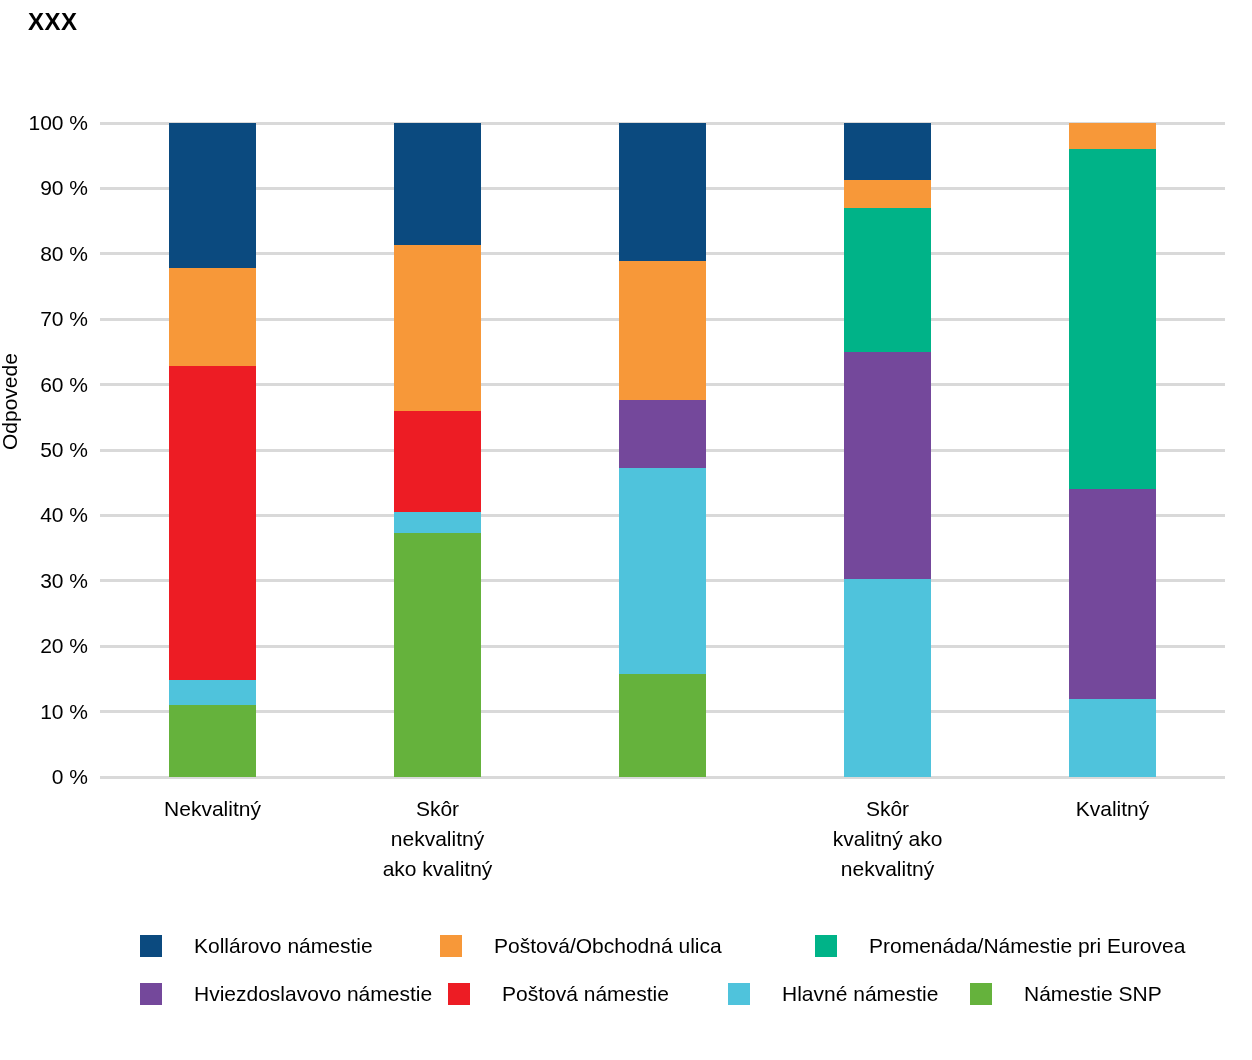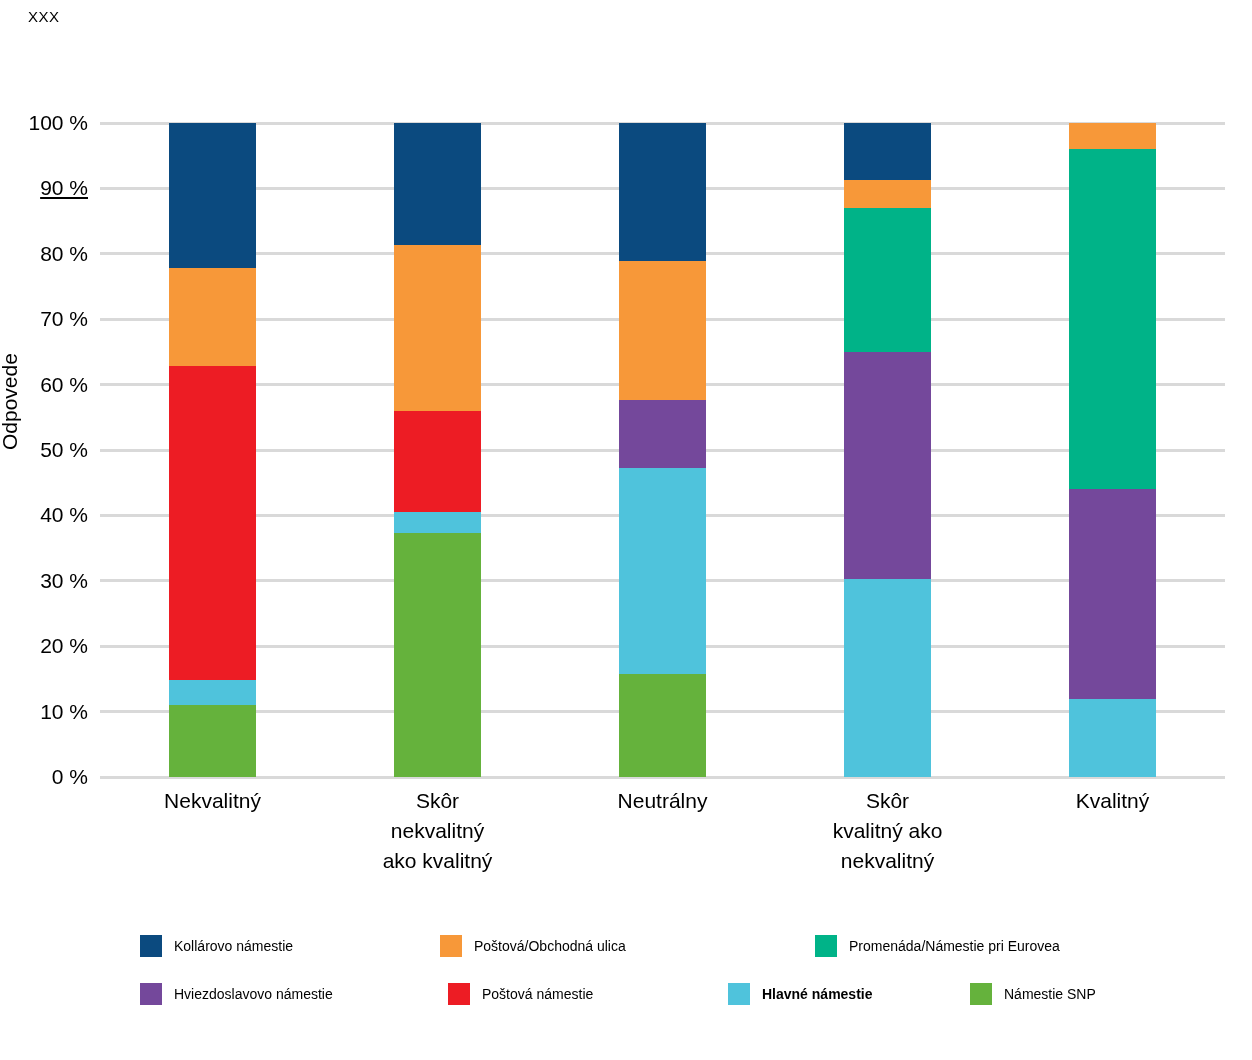--- a/index.html
+++ b/index.html
@@ -8,21 +8,21 @@
     background:#ffffff;
     font-family:"Liberation Sans", sans-serif;
     color:#000000;
     overflow:hidden;
   }
   .page{position:relative;width:1252px;height:1060px;}
 
   
   .chart-title{
     position:absolute;left:28px;top:8px;
-    font-size:15px;font-weight:normal;letter-spacing:.5px;
+    font-size:24px;font-weight:bold;letter-spacing:.5px;
   }
 
   
   
   .plot{
     position:absolute;
     left:100px;top:123px;
     width:1125px;height:654px;
   }
   .gridlines{position:absolute;inset:0;}
@@ -56,52 +56,52 @@
     height:100%;
   }
   .bar{
     position:absolute;bottom:0;left:0;right:0;height:100%;
   }
   .seg{position:absolute;left:0;right:0;}
 
   
   .xlabels{position:absolute;left:100px;top:786px;width:1125px;height:110px;}
   .xlabel{
-    position:absolute;top:0;
+    position:absolute;top:8px;
     text-align:center;
     font-size:21px;line-height:30px;
     white-space:pre-line;
   }
 
   
   .legend{
     position:absolute;left:0;top:935px;width:1252px;height:110px;
   }
   .legend-item{
     position:absolute;
     display:flex;align-items:center;
     white-space:nowrap;
   }
   .swatch{
     width:22px;height:22px;flex:none;margin-right:12px;
   }
-  .legend-label{font-size:14px;line-height:22px;}
+  .legend-label{font-size:21px;line-height:22px;margin-left:20px;}
 </style>
 </head>
 <body>
 
 <div class="page">
 
   <div class="chart-title">XXX</div>
 
   <div class="yaxis-title">Odpovede</div>
 
   <div class="ylabels" id="ylabels">
       <div class="ytick" style="top: 0px;">100 %</div>
-      <div class="ytick" style="top: 65.4px; text-decoration: underline;">90 %</div>
+      <div class="ytick" style="top: 65.4px;">90 %</div>
       <div class="ytick" style="top: 130.8px;">80 %</div>
       <div class="ytick" style="top: 196.2px;">70 %</div>
       <div class="ytick" style="top: 261.6px;">60 %</div>
       <div class="ytick" style="top: 327px;">50 %</div>
       <div class="ytick" style="top: 392.4px;">40 %</div>
       <div class="ytick" style="top: 457.8px;">30 %</div>
       <div class="ytick" style="top: 523.2px; text-align: right;">20 %</div>
       <div class="ytick" style="top: 588.6px;">10 %</div>
       <div class="ytick" style="top: 654px;">0 %</div>
     </div>
@@ -166,21 +166,20 @@
           </div>
         </div>
       </div>
   </div>
 
   <div class="xlabels" id="xlabels">
       <div class="xlabel" style="left: 0px; width: 225px;">Nekvalitný</div>
       <div class="xlabel" style="left: 225px; width: 225px;">Skôr
 nekvalitný
 ako kvalitný</div>
-      <div class="xlabel" style="left: 450px; width: 225px;">Neutrálny</div>
       <div class="xlabel" style="left: 675px; width: 225px;">Skôr
 kvalitný ako
 nekvalitný</div>
       <div class="xlabel" style="left: 900px; width: 225px;">Kvalitný</div>
     </div>
 
   <div class="legend" id="legend">
       <div class="legend-item" style="left: 140px; top: 0px;">
         <span class="swatch" style="background: rgb(11, 74, 127);"></span>
         <span class="legend-label">Kollárovo námestie</span>
@@ -194,21 +193,21 @@
         <span class="legend-label">Promenáda/Námestie pri Eurovea</span>
       </div>
       <div class="legend-item" style="left: 140px; top: 48px;">
         <span class="swatch" style="background: rgb(116, 72, 155);"></span>
         <span class="legend-label">Hviezdoslavovo námestie</span>
       </div>
       <div class="legend-item" style="left: 448px; top: 48px;">
         <span class="swatch" style="background: rgb(237, 28, 36);"></span>
         <span class="legend-label">Poštová námestie</span>
       </div>
-      <div class="legend-item" style="left: 728px; top: 48px; font-weight: bold;">
+      <div class="legend-item" style="left: 728px; top: 48px;">
         <span class="swatch" style="background: rgb(79, 195, 220);"></span>
         <span class="legend-label">Hlavné námestie</span>
       </div>
       <div class="legend-item" style="left: 970px; top: 48px;">
         <span class="swatch" style="background: rgb(101, 178, 60);"></span>
         <span class="legend-label">Námestie SNP</span>
       </div>
     </div>
 
 </div>

